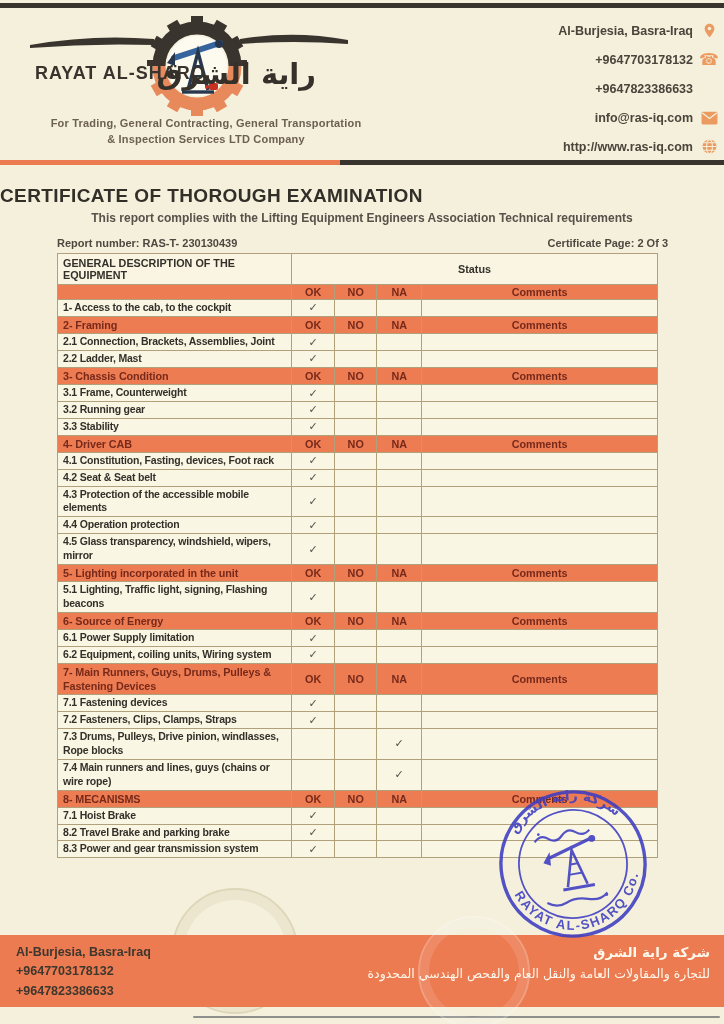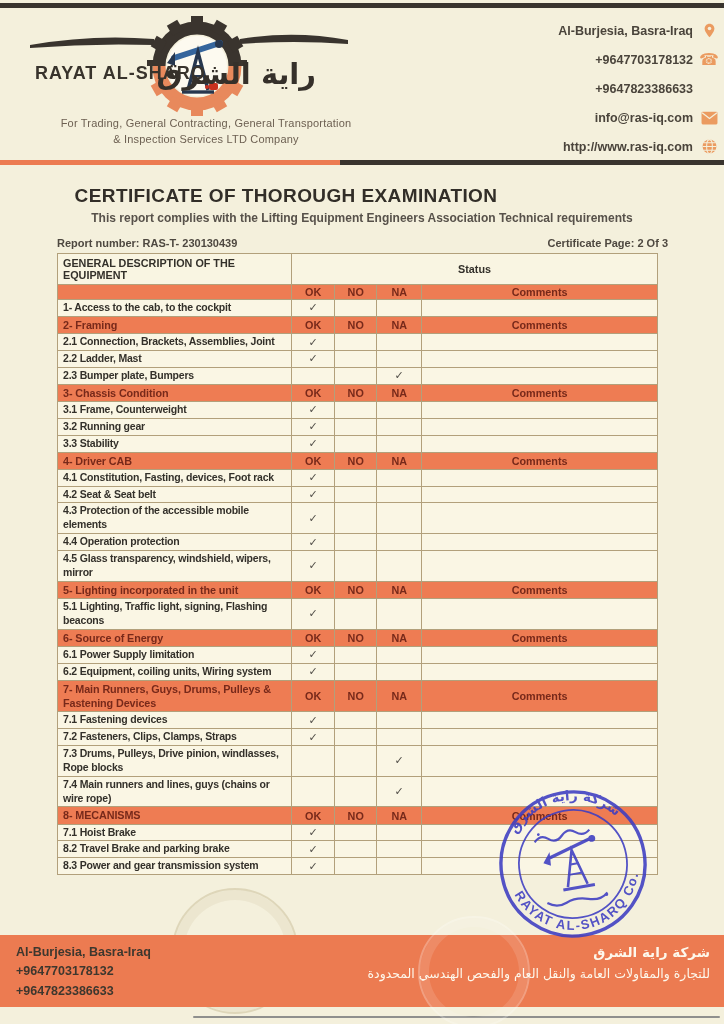--- a/index.html
+++ b/index.html
@@ -8,28 +8,28 @@
     background:#f4f0dc; overflow:hidden;
     font-family:"Liberation Sans","DejaVu Sans",sans-serif; color:#35312b;
   }
   
   .top-bar { position:absolute; left:0; top:3px; width:724px; height:5px; background:#39342e; }
   .div-orange { position:absolute; left:0; top:160px; width:340px; height:5px; background:#ec7b51; }
   .div-dark { position:absolute; left:340px; top:160px; width:384px; height:5px; background:#39342e; }
   
   .logo-svg { position:absolute; left:22px; top:14px; }
   .tagline { position:absolute; left:20px; top:116px; width:372px; text-align:center;
-    font-size:11px; font-weight:400; color:#6d6052; line-height:1.45; letter-spacing:.2px; }
+    font-size:11px; font-weight:700; color:#6d6052; line-height:1.45; letter-spacing:.2px; }
   .contact { position:absolute; right:6px; top:16px; width:240px; display:flex; flex-direction:column; }
   .contact-row { display:flex; align-items:center; justify-content:flex-end; height:29px; gap:7px; }
   .contact-row .txt { font-size:12.5px; color:#4a443b; font-weight:600; }
   .cicon { width:18px; height:18px; display:flex; align-items:center; justify-content:center; flex:0 0 18px; }
   .phone-glyph { color:#eb9b60; font-size:16px; line-height:1; font-family:"DejaVu Sans",sans-serif; }
   
-  .title { position:absolute; left:0; top:185px; width:572px; text-align:center;
+  .title { position:absolute; left:0; top:185px; width:572px; 
     font-size:19px; font-weight:700; color:#322e28; letter-spacing:.4px; }
   .subtitle { position:absolute; left:0; top:211px; width:724px; text-align:center;
     font-size:12px; font-weight:600; color:#57514a; }
   .report-line { position:absolute; left:57px; top:237px; width:611px; display:flex;
     justify-content:space-between; font-size:11px; font-weight:600; color:#4e4840; }
   
   .cert-table { position:absolute; left:57px; top:253px; width:601px;
     border-collapse:collapse; table-layout:fixed; }
   .cert-table td, .cert-table th { border:1px solid #b2a07b; vertical-align:middle; }
   .cert-table thead th { background:#f9f5e2; font-size:10.8px; font-weight:700; color:#33302a;
@@ -218,27 +218,20 @@
           <td class="check">✓</td>
           <td class="check"></td>
           <td class="check"></td>
           <td class="check"></td>
         </tr>
         <tr class="item-row">
           <td class="desc">2.2 Ladder, Mast</td>
           <td class="check">✓</td>
           <td class="check"></td>
           <td class="check"></td>
-          <td class="check"></td>
-        </tr>
-        <tr class="item-row">
-          <td class="desc">2.3 Bumper plate, Bumpers</td>
-          <td class="check"></td>
-          <td class="check"></td>
-          <td class="check">✓</td>
           <td class="check"></td>
         </tr>
         <tr class="section-row">
           <td class="desc">3- Chassis Condition</td>
           <td class="stat">OK</td>
           <td class="stat">NO</td>
           <td class="stat">NA</td>
           <td class="stat">Comments</td>
         </tr>
         <tr class="item-row">

